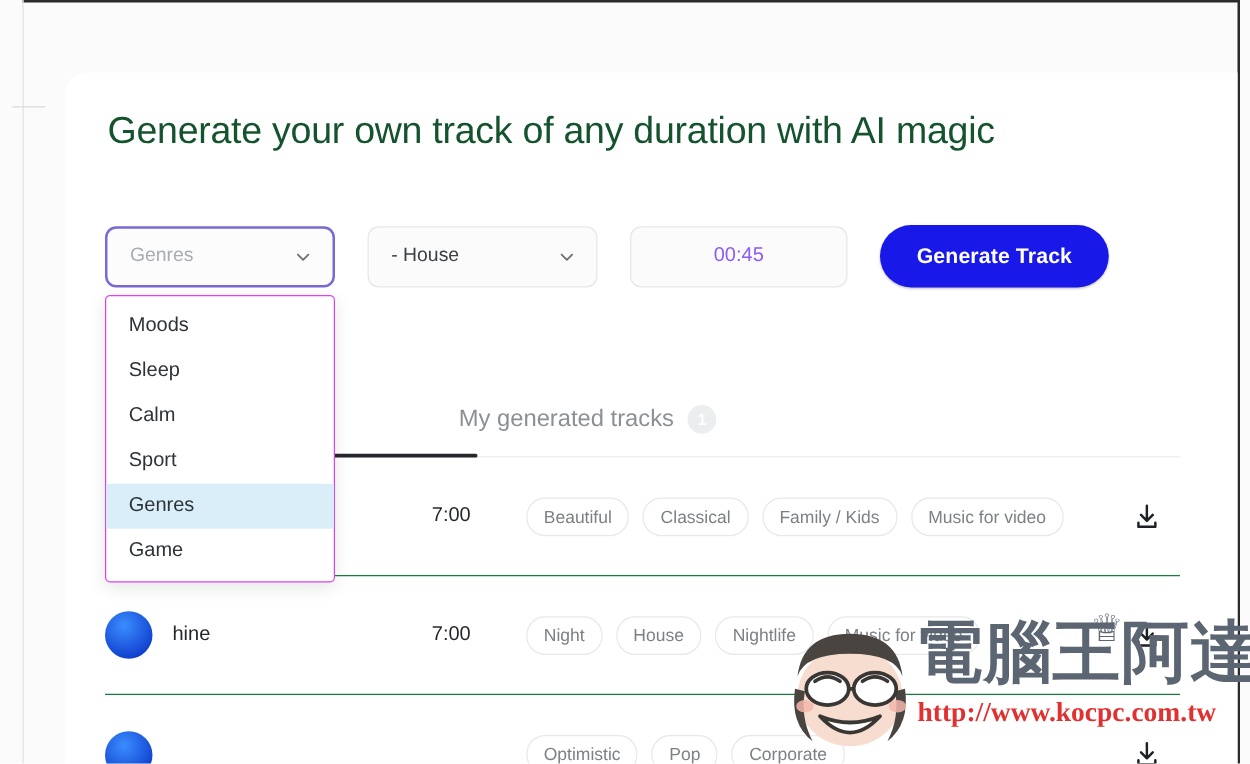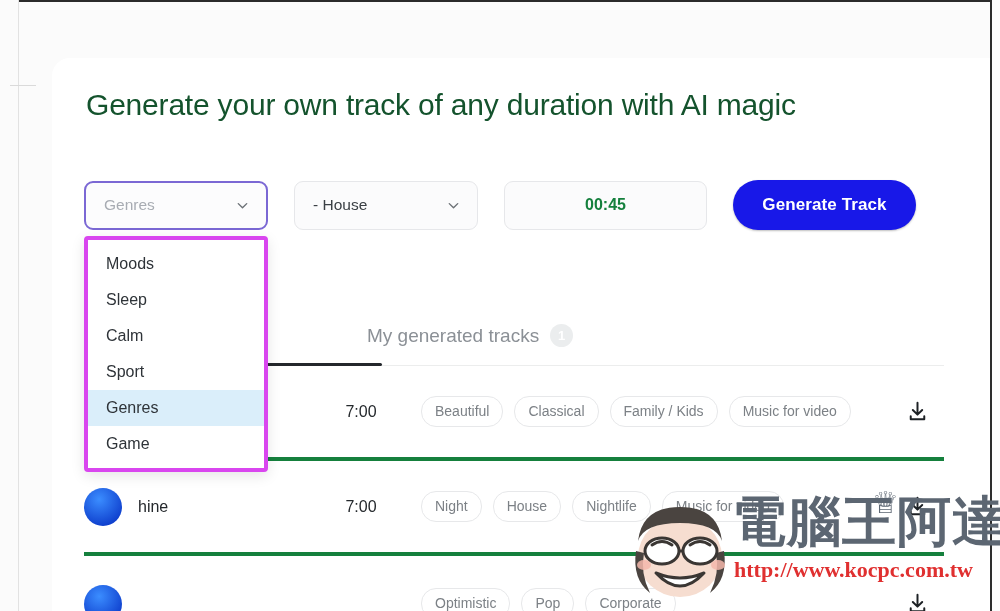--- a/index.html
+++ b/index.html
@@ -92,26 +92,25 @@
     font-size: 15.5px;
     color: #3b4045;
   }
   .field.select { width: 184px; }
   .field.focused {
     border: 2px solid #7b68d4;
     background: #fcfcfd;
   }
   .field .ph { color: #a8acb3; }
   .field.duration {
-    width: 203px;
+    width: 174px;
     justify-content: center;
     font-size: 16px;
-    color: #15803d;
+    color: #8b5cf6;
     padding: 0;
-    font-weight: bold;
   }
 
   .chev {
     width: 15px; height: 15px;
     display: block;
     flex: 0 0 auto;
   }
   .chev svg { display: block; }
 
   #generate-btn {
@@ -169,21 +168,21 @@
 
   
   #tracklist {
     position: absolute;
     left: 32px; top: 308px;
     width: 860px;
   }
   .track-row {
     position: relative;
     min-height: 95px;
-    border-bottom: 4px solid #15803d;
+    border-bottom: 1px solid #15803d;
     display: flex;
     align-items: center;
     padding: 12px 0;
   }
   .t-play {
     width: 38px; height: 38px;
     border-radius: 50%;
     background: radial-gradient(circle at 40% 30%, #3b8dff 0%, #0a37c8 85%);
     flex: 0 0 auto;
     margin-right: 16px;
@@ -378,21 +377,21 @@
               <path d="M12 3.5 V14.5 M7.5 10.5 L12 15 L16.5 10.5" fill="none" stroke="#1d2125" stroke-width="1.9" stroke-linecap="round" stroke-linejoin="round"></path>
               <path d="M5.5 16.5 V19.5 H18.5 V16.5" fill="none" stroke="#1d2125" stroke-width="1.9" stroke-linecap="round" stroke-linejoin="round"></path>
             </svg>
           </span>
         </div>
       </div>
 
     </div>
   </div>
 
-  <div id="dropdown" style="position:absolute;left:84px;top:236px;width:184px;background:#fff;border:4px solid #d946ef;border-radius:4px;box-shadow:0 4px 14px rgba(0,0,0,.10);padding:6px 0;z-index:30;">
+  <div id="dropdown" style="position:absolute;left:84px;top:236px;width:184px;background:#fff;border:1px solid #d946ef;border-radius:4px;box-shadow:0 4px 14px rgba(0,0,0,.10);padding:6px 0;z-index:30;">
   <div style="padding: 9px 18px; font-size: 16px; color: rgb(46, 51, 56); cursor: pointer;"><span>Moods</span></div>
       <div style="padding: 9px 18px; font-size: 16px; color: rgb(46, 51, 56); cursor: pointer;"><span>Sleep</span></div>
       <div style="padding: 9px 18px; font-size: 16px; color: rgb(46, 51, 56); cursor: pointer;"><span>Calm</span></div>
       <div style="padding: 9px 18px; font-size: 16px; color: rgb(46, 51, 56); cursor: pointer;"><span>Sport</span></div>
       <div style="padding: 9px 18px; font-size: 16px; color: rgb(46, 51, 56); cursor: pointer; background: rgb(218, 238, 250);"><span>Genres</span></div>
       <div style="padding: 9px 18px; font-size: 16px; color: rgb(46, 51, 56); cursor: pointer;"><span>Game</span></div>
     </div>
 
   <div id="watermark">
     <svg id="wm-face" viewBox="0 0 104 100">

